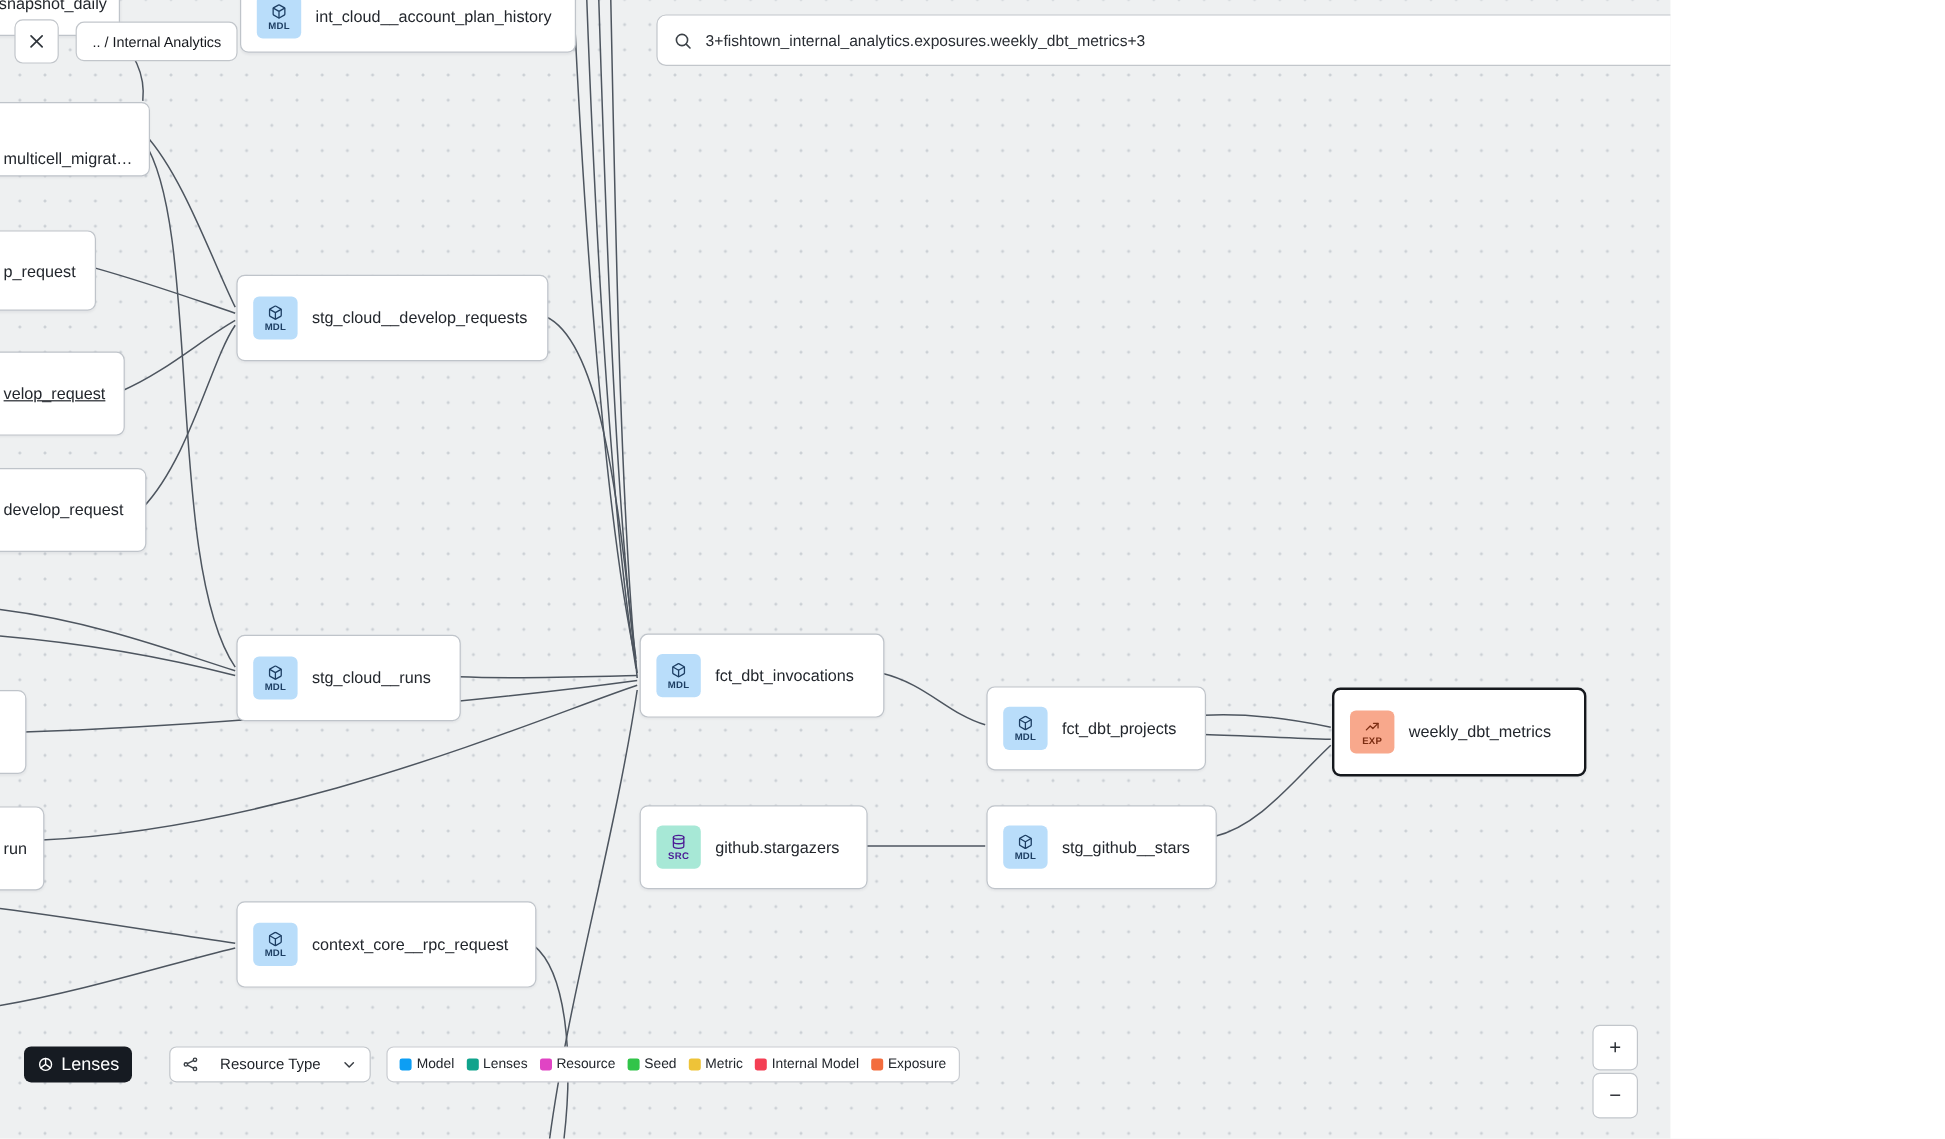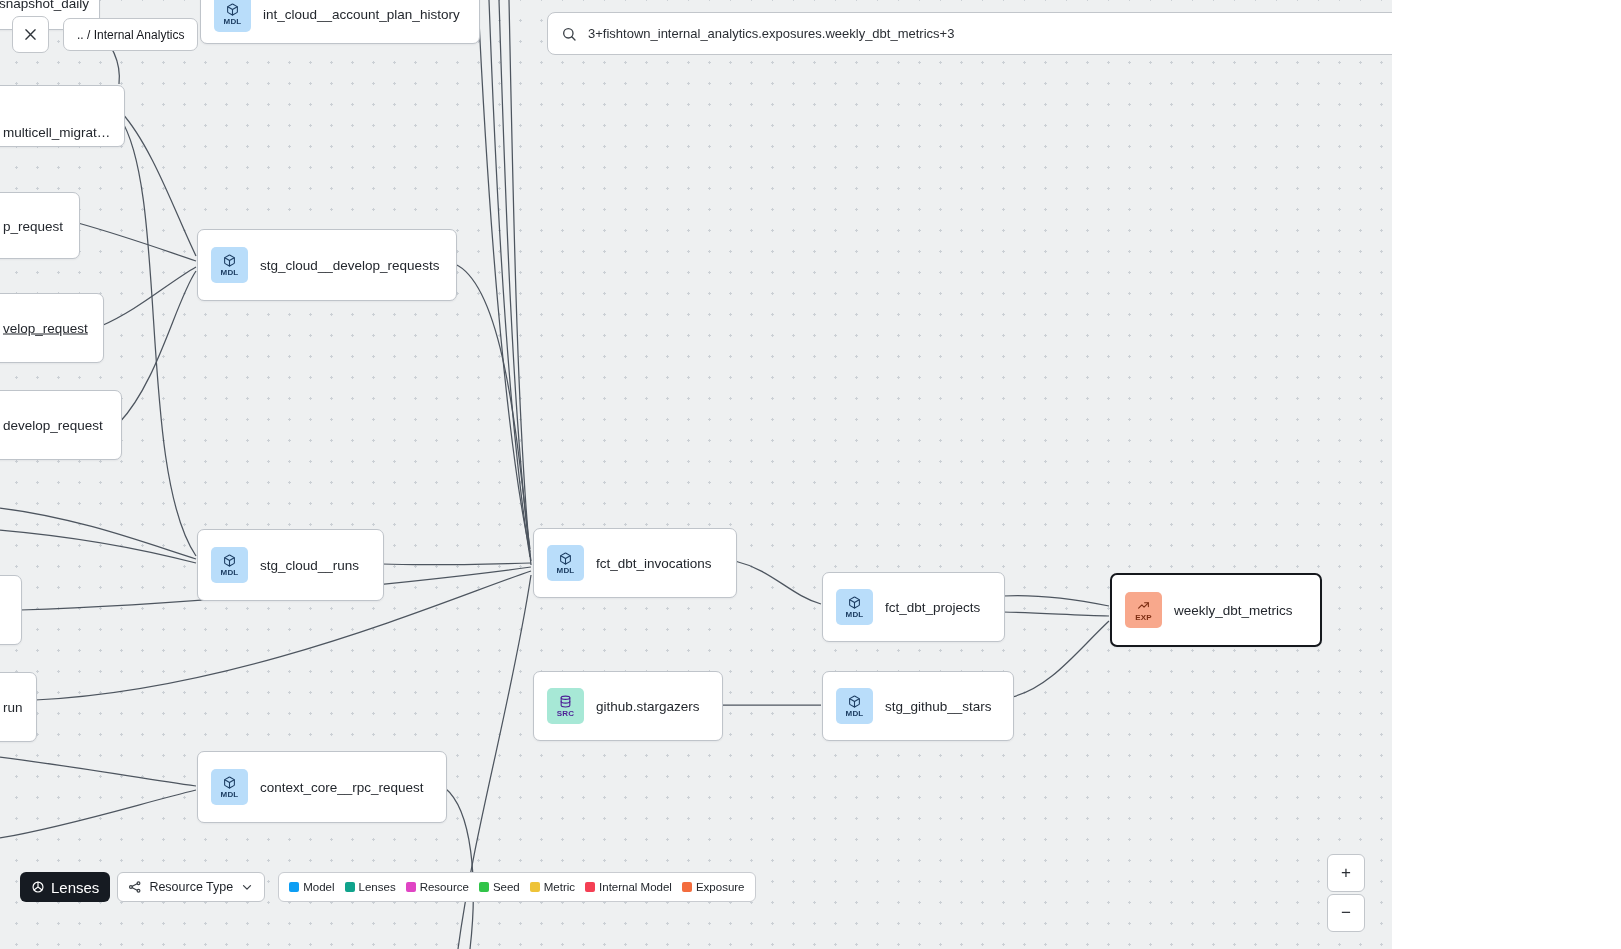--- a/index.html
+++ b/index.html
@@ -61,22 +61,23 @@
 
   .bottombar { position:absolute; left:20px; bottom:47px; display:flex; align-items:center; gap:7px; }
   .lenses-btn {
     height:30px; background:#161b22; color:#fff; border:none; border-radius:6px;
     display:flex; align-items:center; gap:6px; padding:0 11px; font-size:15px; cursor:pointer;
     font-family:inherit;
   }
   .lenses-btn svg { width:14px; height:14px; }
   .restype-btn {
     height:30px; background:#fff; border:1px solid #c2c6cb; border-radius:6px;
-    display:flex; align-items:center; gap:7px; padding:0 10px; font-size:12.5px; color:#1d2127; cursor:pointer;
+    display:flex; align-items:center; gap:17px; padding:0 10px; font-size:12.5px; color:#1d2127; cursor:pointer;
     font-family:inherit;
+    margin-left:24px;
   }
   .restype-btn svg { width:14px; height:14px; color:#3b4046; }
   .legend {
     height:28px; background:#fff; border:1px solid #c9ccd1; border-radius:6px;
     display:flex; align-items:center; gap:10px; padding:0 10px; margin-left:6px;
   }
   .legend-item { display:flex; align-items:center; gap:4px; font-size:11.5px; color:#23272d; }
   .swatch { width:10px; height:10px; border-radius:2px; flex:0 0 auto; }
 
   .zoom { position:absolute; right:27px; bottom:17px; display:flex; flex-direction:column; gap:2px; }

